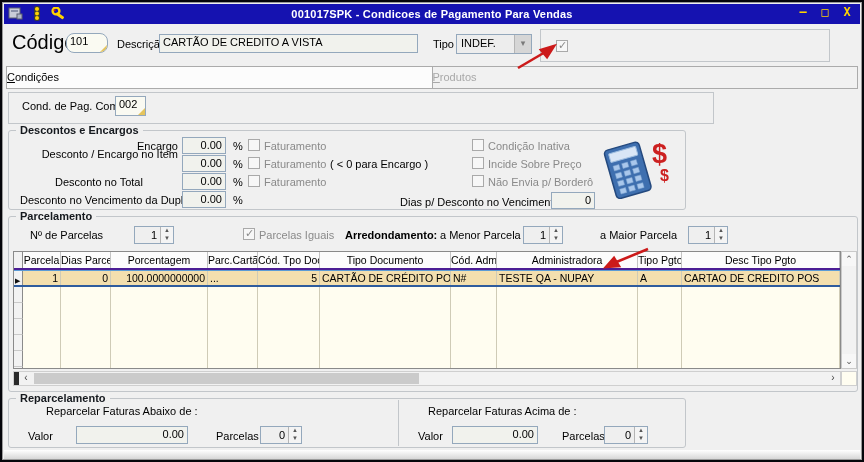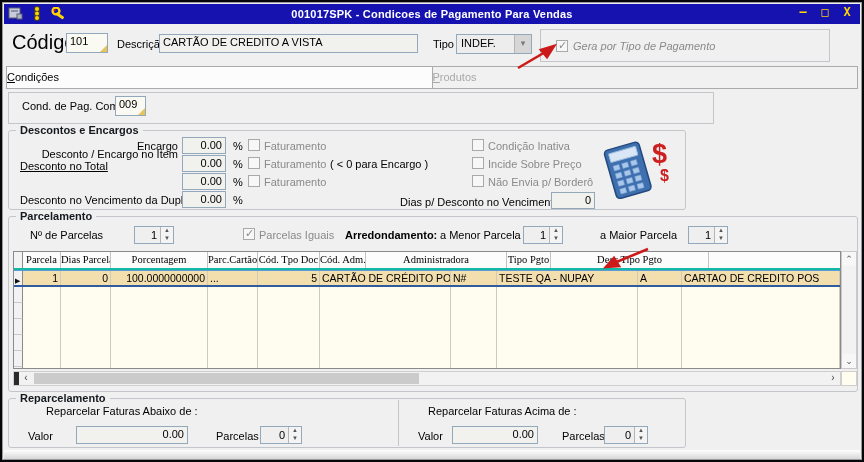--- a/index.html
+++ b/index.html
@@ -40,21 +40,21 @@
   .gb-legend { position:absolute; background:#F0F0F0; padding:0 4px; font-weight:bold; color:#15191e; white-space:nowrap; }
 
   
   .tabstrip { position:absolute; left:6px; top:66px; width:852px; height:23px; border:1px solid #ABABAB; background:#F1F1F1; display:flex; }
   .tab { flex:1; text-align:left; line-height:21px; }
   .tab.active { background:#FCFCFC; border-right:1px solid #ABABAB; color:#000; }
   .tab.disabled { color:#A8A8A8; }
 
   
   .grid { position:absolute; left:13px; top:251px; width:828px; height:118px; border:1px solid #8a8a8a; background:var(--c-grid-bg,#FFFDF0); overflow:hidden; }
-  .g-head { display:flex; height:18px; background:#FCFCFC; border-bottom:2px solid #14b8a6;font-family:Liberation Serif, serif; }
+  .g-head { display:flex; height:18px; background:#FCFCFC; border-bottom:2px solid #4c1d95; }
   .g-hc { border-right:1px solid #C4C4C4; font-size:10.5px; text-align:center; line-height:16px; overflow:hidden; white-space:nowrap; }
   .g-row { display:flex; height:16px; }
   .g-row.selected { background:var(--c-selected-row-bg,#F3DFAE); border-top:1px solid #5B9BD5; border-bottom:2px solid #2E5C9E; height:17px; }
   .g-c { border-right:1px solid #CFCBB6; font-size:10.5px; line-height:14px; padding:0 2px; overflow:hidden; white-space:nowrap; }
   .g-sel { background:#F2F2F2; border-right:1px solid #8a8a8a; position:relative; }
   .g-row.empty .g-sel { border-bottom:1px solid #C9C9C9; }
   .g-marker { position:absolute; left:1px; top:3px; font-size:7px; color:#111; }
 
   .vscroll { position:absolute; left:841px; top:251px; width:16px; height:118px; background:#F2F2F2; border:1px solid #C9C9C9; }
   .vs-btn { position:absolute; left:0; width:14px; height:14px; text-align:center; color:#555; font-size:9px; line-height:14px; background:#F7F7F7; }
@@ -103,60 +103,59 @@
     </div>
     <div class="tb-title">001017SPK - Condicoes de Pagamento Para Vendas</div>
     <div class="tb-btns">
       <span class="tb-btn">—</span>
       <span class="tb-btn">□</span>
       <span class="tb-btn">X</span>
     </div>
   </div>
 
   <div class="lbl" style="left:12px; top:31px; font-size:20px;">Código</div>
-  <div class="field white" style="left:66px; top:33px; width:42px; height:20px;">
+  <div class="field white" style="left:66px; top:33px; width:42px; height:20px;border-radius:8px;">
     <span>101</span><span class="grip"></span>
   </div>
   <div class="lbl" style="left:117px; top:38px;">Descrição</div>
   <div class="field" style="left:159px; top:34px; width:259px; height:19px;">CARTÃO DE CREDITO A VISTA</div>
   <div class="lbl" style="left:433px; top:38px;">Tipo</div>
   <div class="combo" style="left:456px; top:34px; width:76px; height:20px;">
     <span class="val">INDEF.</span>
     <span class="btn"></span>
   </div>
   <div class="groupbox" style="left:540px; top:29px; width:290px; height:33px; border-radius:0;"></div>
   <span class="cb checked" style="left:556px; top:40px;"></span>
-  <div class="lbl gray" style="left:573px; top:40px; font-style:italic;">Gera por Tipo de Pagamento</div>
 
   <div class="tabstrip">
     <div class="tab active"><u>C</u>ondições</div>
     <div class="tab disabled"><u>P</u>rodutos</div>
   </div>
 
   <div class="groupbox" style="left:8px; top:92px; width:706px; height:32px; border-radius:0;"></div>
   <div class="lbl" style="left:22px; top:100px;">Cond. de Pag. Compra</div>
   <div class="field white" style="left:115px; top:96px; width:31px; height:20px;">
-    <span>009</span><span class="grip"></span>
+    <span>002</span><span class="grip"></span>
   </div>
 
   <div class="groupbox" style="left:8px; top:130px; width:678px; height:80px;"></div>
   <div class="gb-legend" style="left:16px; top:124px;">Descontos e Encargos</div>
   <div id="desc-rows">
       <div class="lbl" style="left: 20px; top: 140px; width: 158px; text-align: right;">Encargo</div>
       <div class="field num" style="left: 182px; top: 137px; width: 44px; height: 17px;">0.00</div>
       <div class="lbl" style="left: 233px; top: 140px;">%</div>
       <span class="cb" style="left: 248px; top: 139px;"></span>
       <div class="lbl gray" style="left: 264px; top: 140px;">Faturamento</div>
       <div class="lbl" style="left: 20px; top: 148px; width: 158px; text-align: right;">Desconto / Encargo no Item</div>
       <div class="field num" style="left: 182px; top: 155px; width: 44px; height: 17px;">0.00</div>
       <div class="lbl" style="left: 233px; top: 158px;">%</div>
       <span class="cb" style="left: 248px; top: 157px;"></span>
       <div class="lbl gray" style="left: 264px; top: 158px;">Faturamento</div>
       <div class="lbl" style="left: 330px; top: 158px;">( &lt; 0  para Encargo )</div>
-      <div class="lbl" style="left: 20px; top: 160px; width: 158px; text-align: left; text-decoration: underline;">Desconto no Total</div>
+      <div class="lbl" style="left: 20px; top: 176px; width: 158px; text-align: center;">Desconto no Total</div>
       <div class="field num" style="left: 182px; top: 173px; width: 44px; height: 17px;">0.00</div>
       <div class="lbl" style="left: 233px; top: 176px;">%</div>
       <span class="cb" style="left: 248px; top: 175px;"></span>
       <div class="lbl gray" style="left: 264px; top: 176px;">Faturamento</div>
       <div class="lbl" style="left: 20px; top: 194px; width: 158px; text-align: right;">Desconto no Vencimento da Duplicata</div>
       <div class="field num" style="left: 182px; top: 191px; width: 44px; height: 17px;">0.00</div>
       <div class="lbl" style="left: 233px; top: 194px;">%</div>
     </div>
   <div id="desc-checks">
       <span class="cb" style="left: 472px; top: 139px;"></span>
@@ -226,20 +225,21 @@
   </div>
 
   <div class="grid" id="grid">
       <div class="g-head">
         <div class="g-hc g-sel" style="width: 9px;"></div>
         <div class="g-hc" style="width: 38px;">Parcela</div>
         <div class="g-hc" style="width: 50px;">Dias Parcela</div>
         <div class="g-hc" style="width: 97px;">Porcentagem</div>
         <div class="g-hc" style="width: 50px;">Parc.Cartão</div>
         <div class="g-hc" style="width: 62px;">Cód. Tpo Doc</div>
+        <div class="g-hc" style="width: 131px;">Tipo Documento</div>
         <div class="g-hc" style="width: 46px;">Cód. Adm.</div>
         <div class="g-hc" style="width: 141px;">Administradora</div>
         <div class="g-hc" style="width: 44px;">Tipo Pgto</div>
         <div class="g-hc" style="width: 158px;">Desc Tipo Pgto</div>
       </div>
       <div class="g-row selected">
         <div class="g-c g-sel" style="width: 9px;">
           <span class="g-marker">▶</span>
         </div>
         <div class="g-c" style="width: 38px; text-align: right;">1</div>

